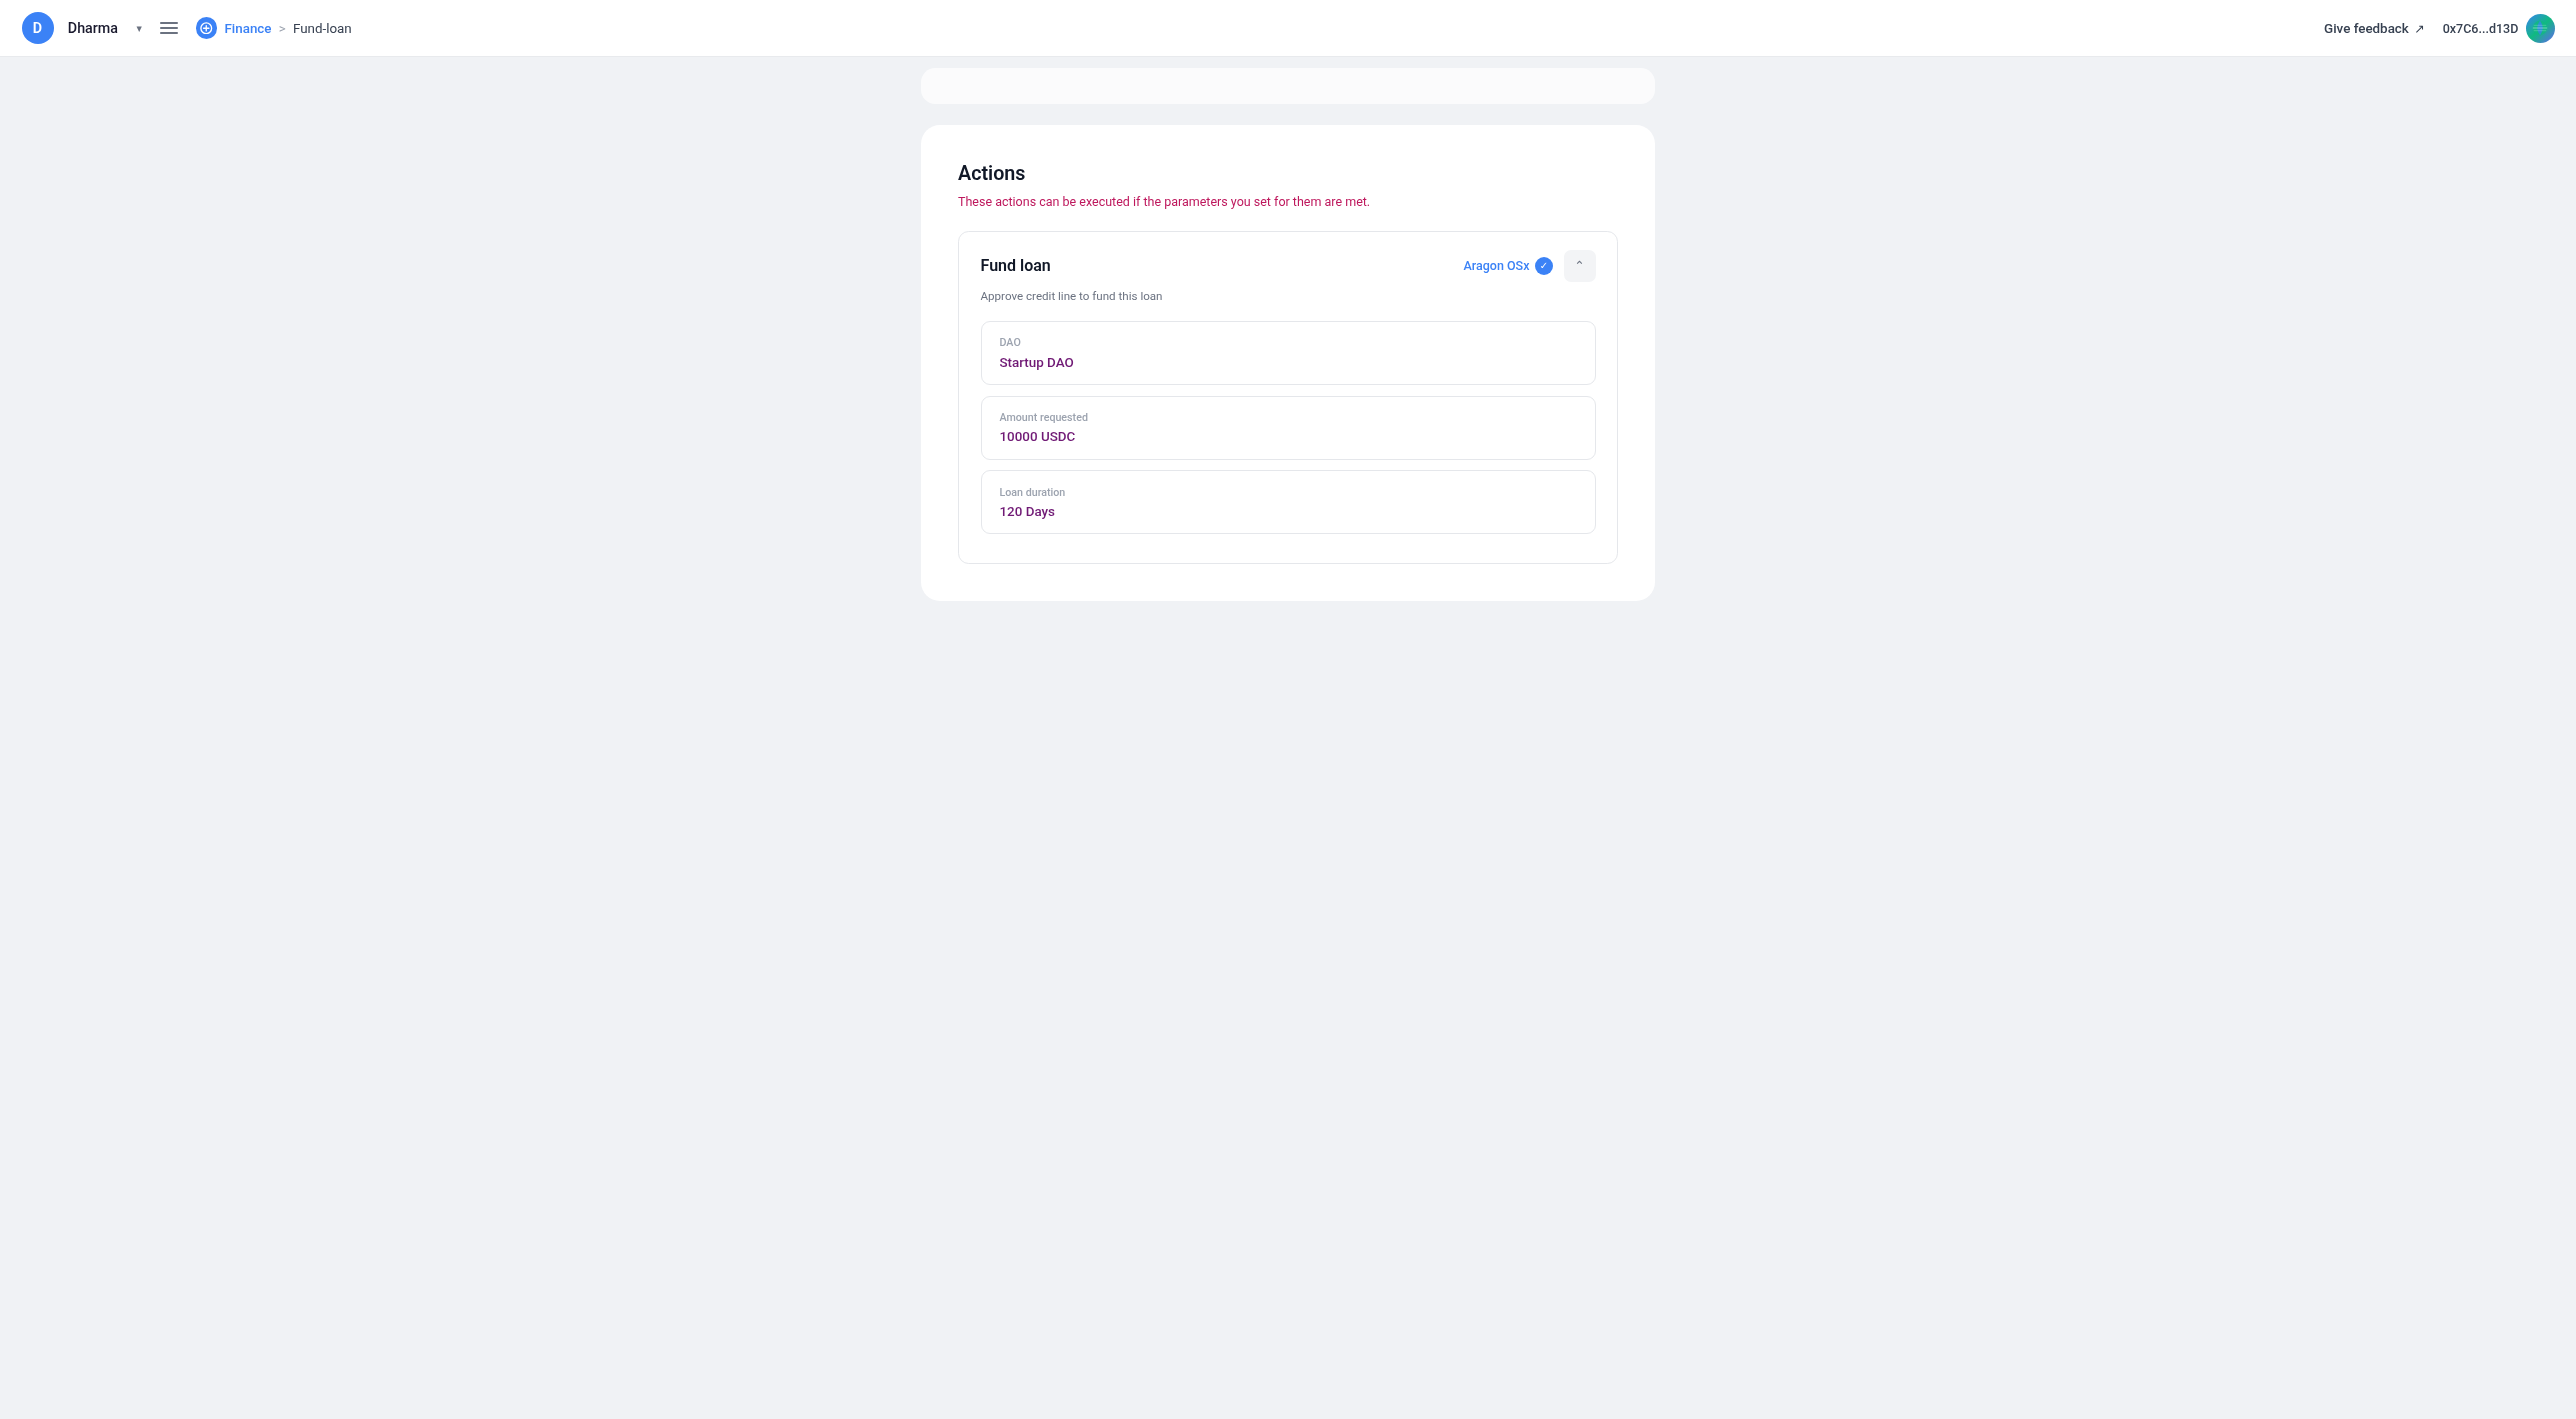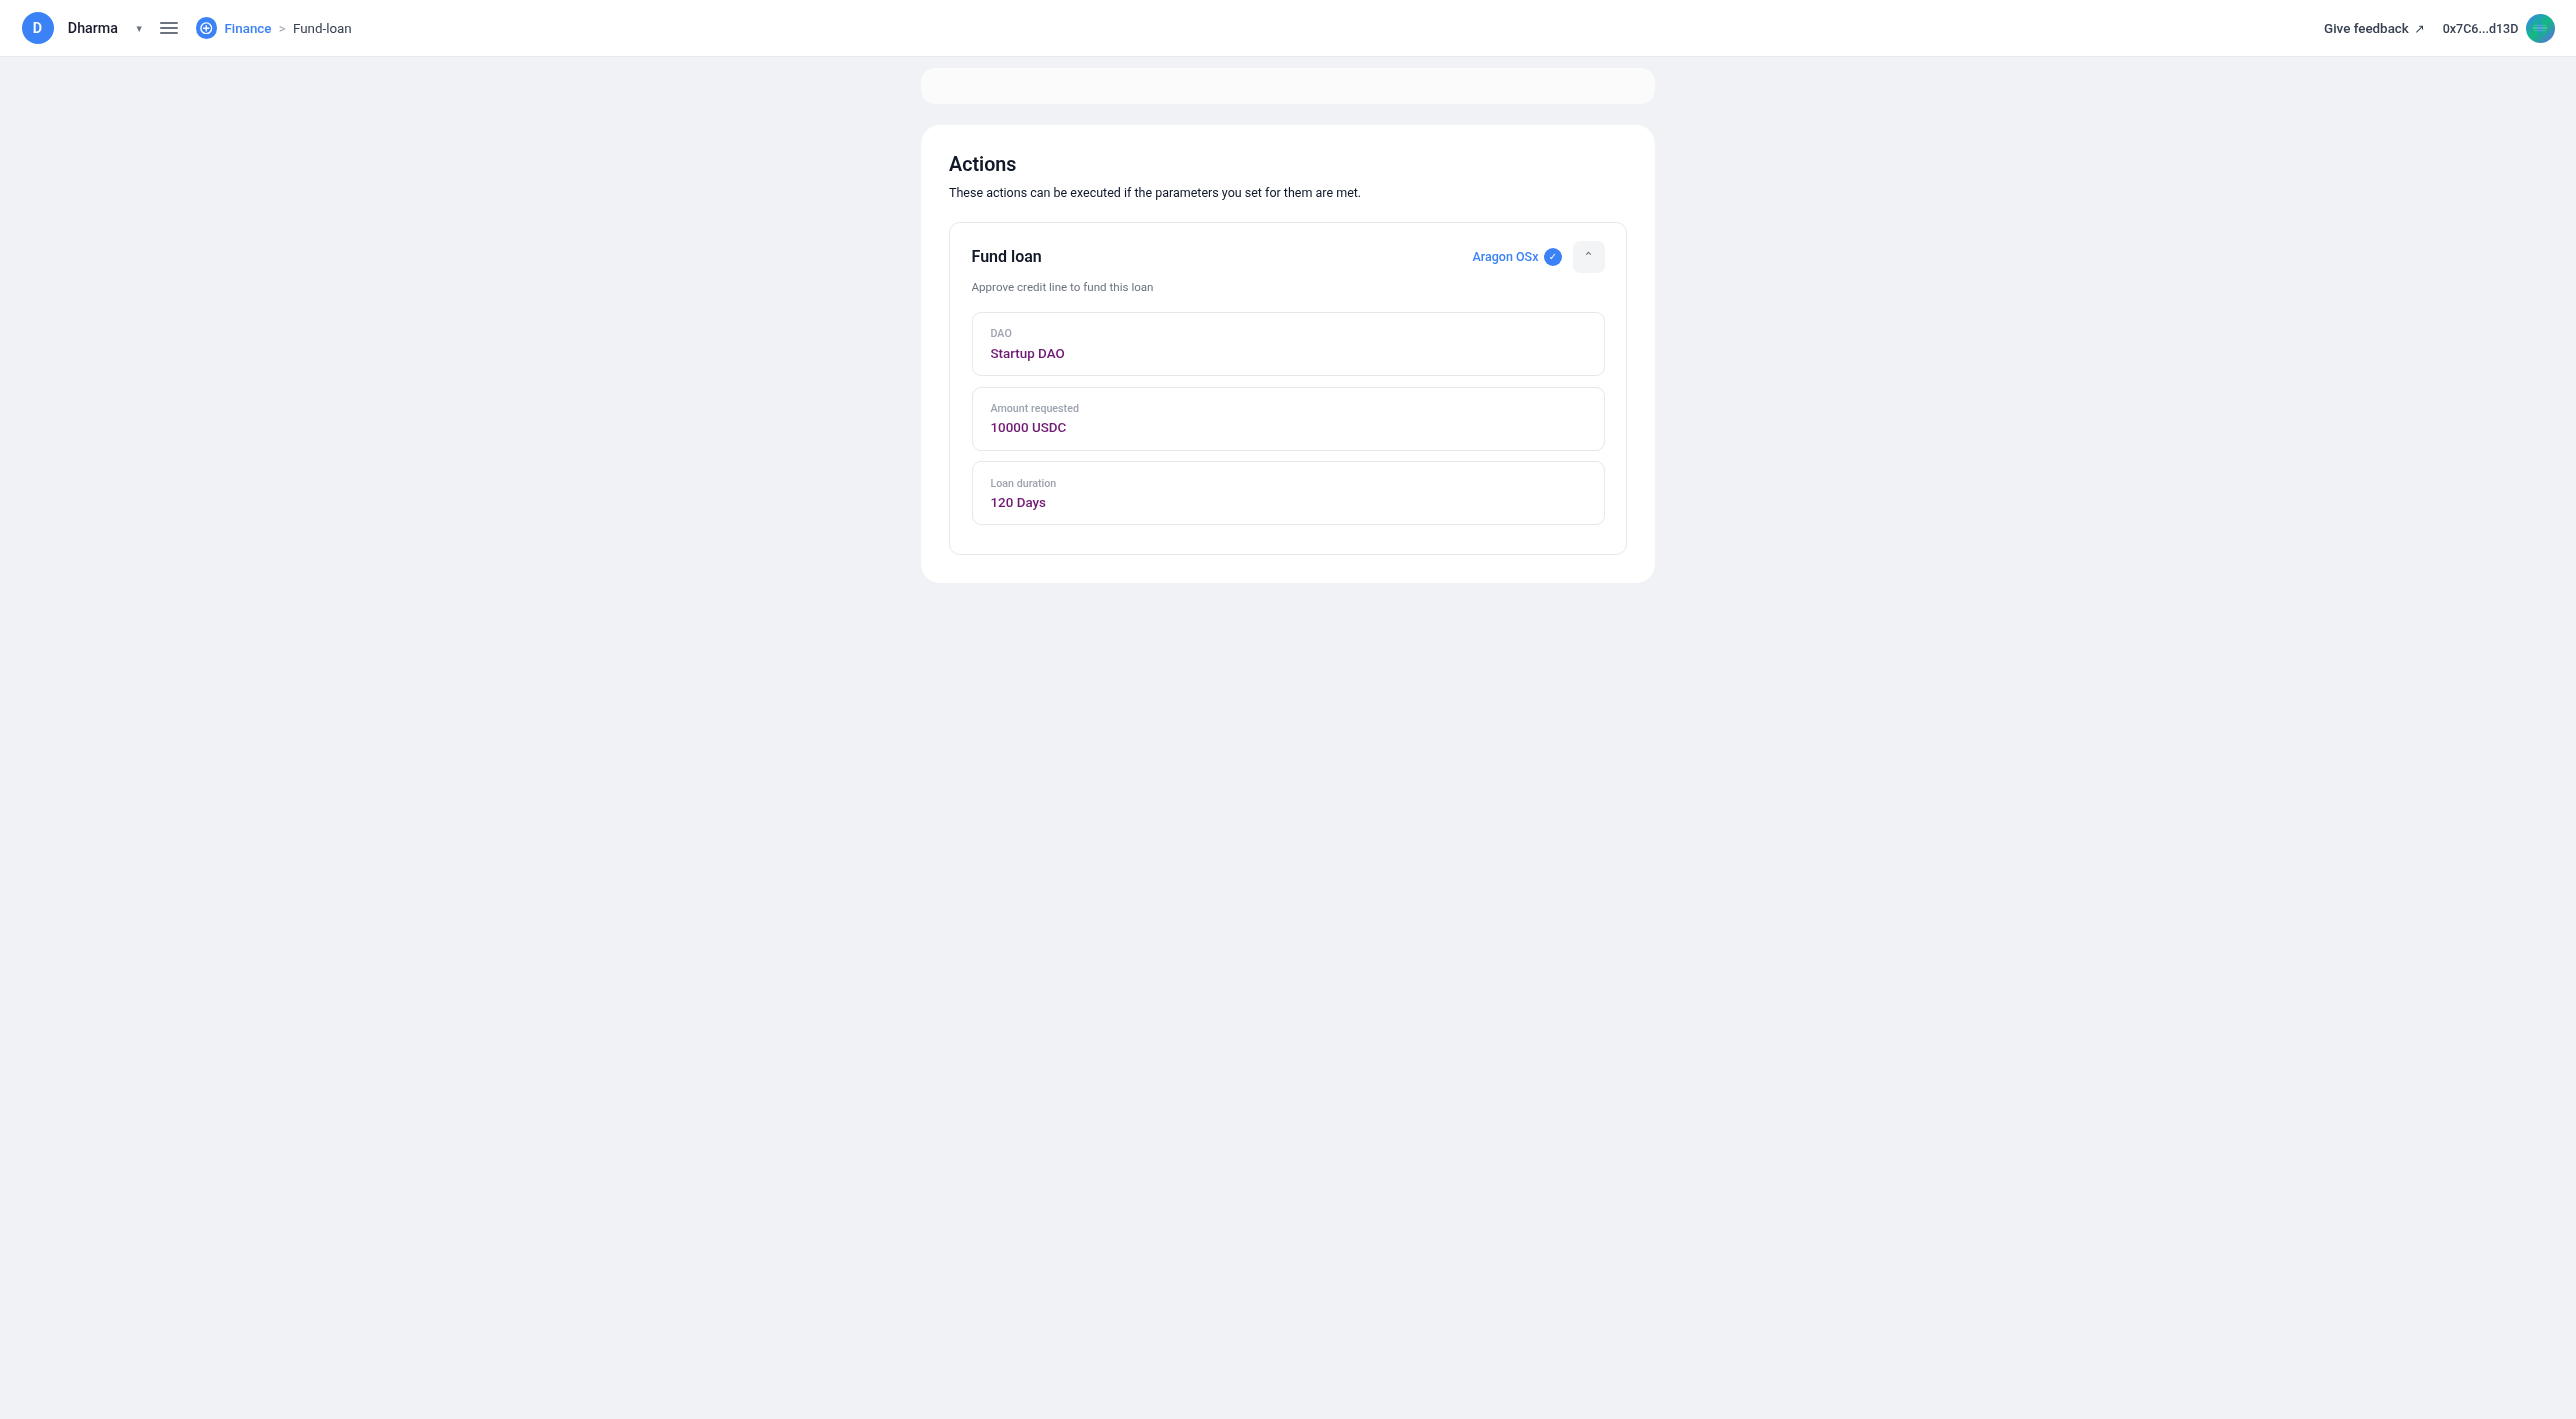--- a/index.html
+++ b/index.html
@@ -170,34 +170,34 @@
     .main-content {
       padding: 21.5px 36px;
       max-width: 806px;
       margin: 0 auto;
     }
 
     
     .card {
       background: #ffffff;
       border-radius: 19px;
-      padding: 28px;
+      padding: 37px;
       margin-bottom: 25px;
     }
 
     .actions-title {
       font-size: 19.7px;
       font-weight: 600;
       color: #111827;
       margin-bottom: 9px;
     }
 
     .actions-subtitle {
       font-size: 12.5px;
-      color: #0f172a;
+      color: #be185d;
       margin-bottom: 21.5px;
     }
 
     
     .fund-loan-card {
       background: #ffffff;
       border-radius: 10.7px;
       border: 0.9px solid #e5e7eb;
       padding: 18px 21.5px;
     }

